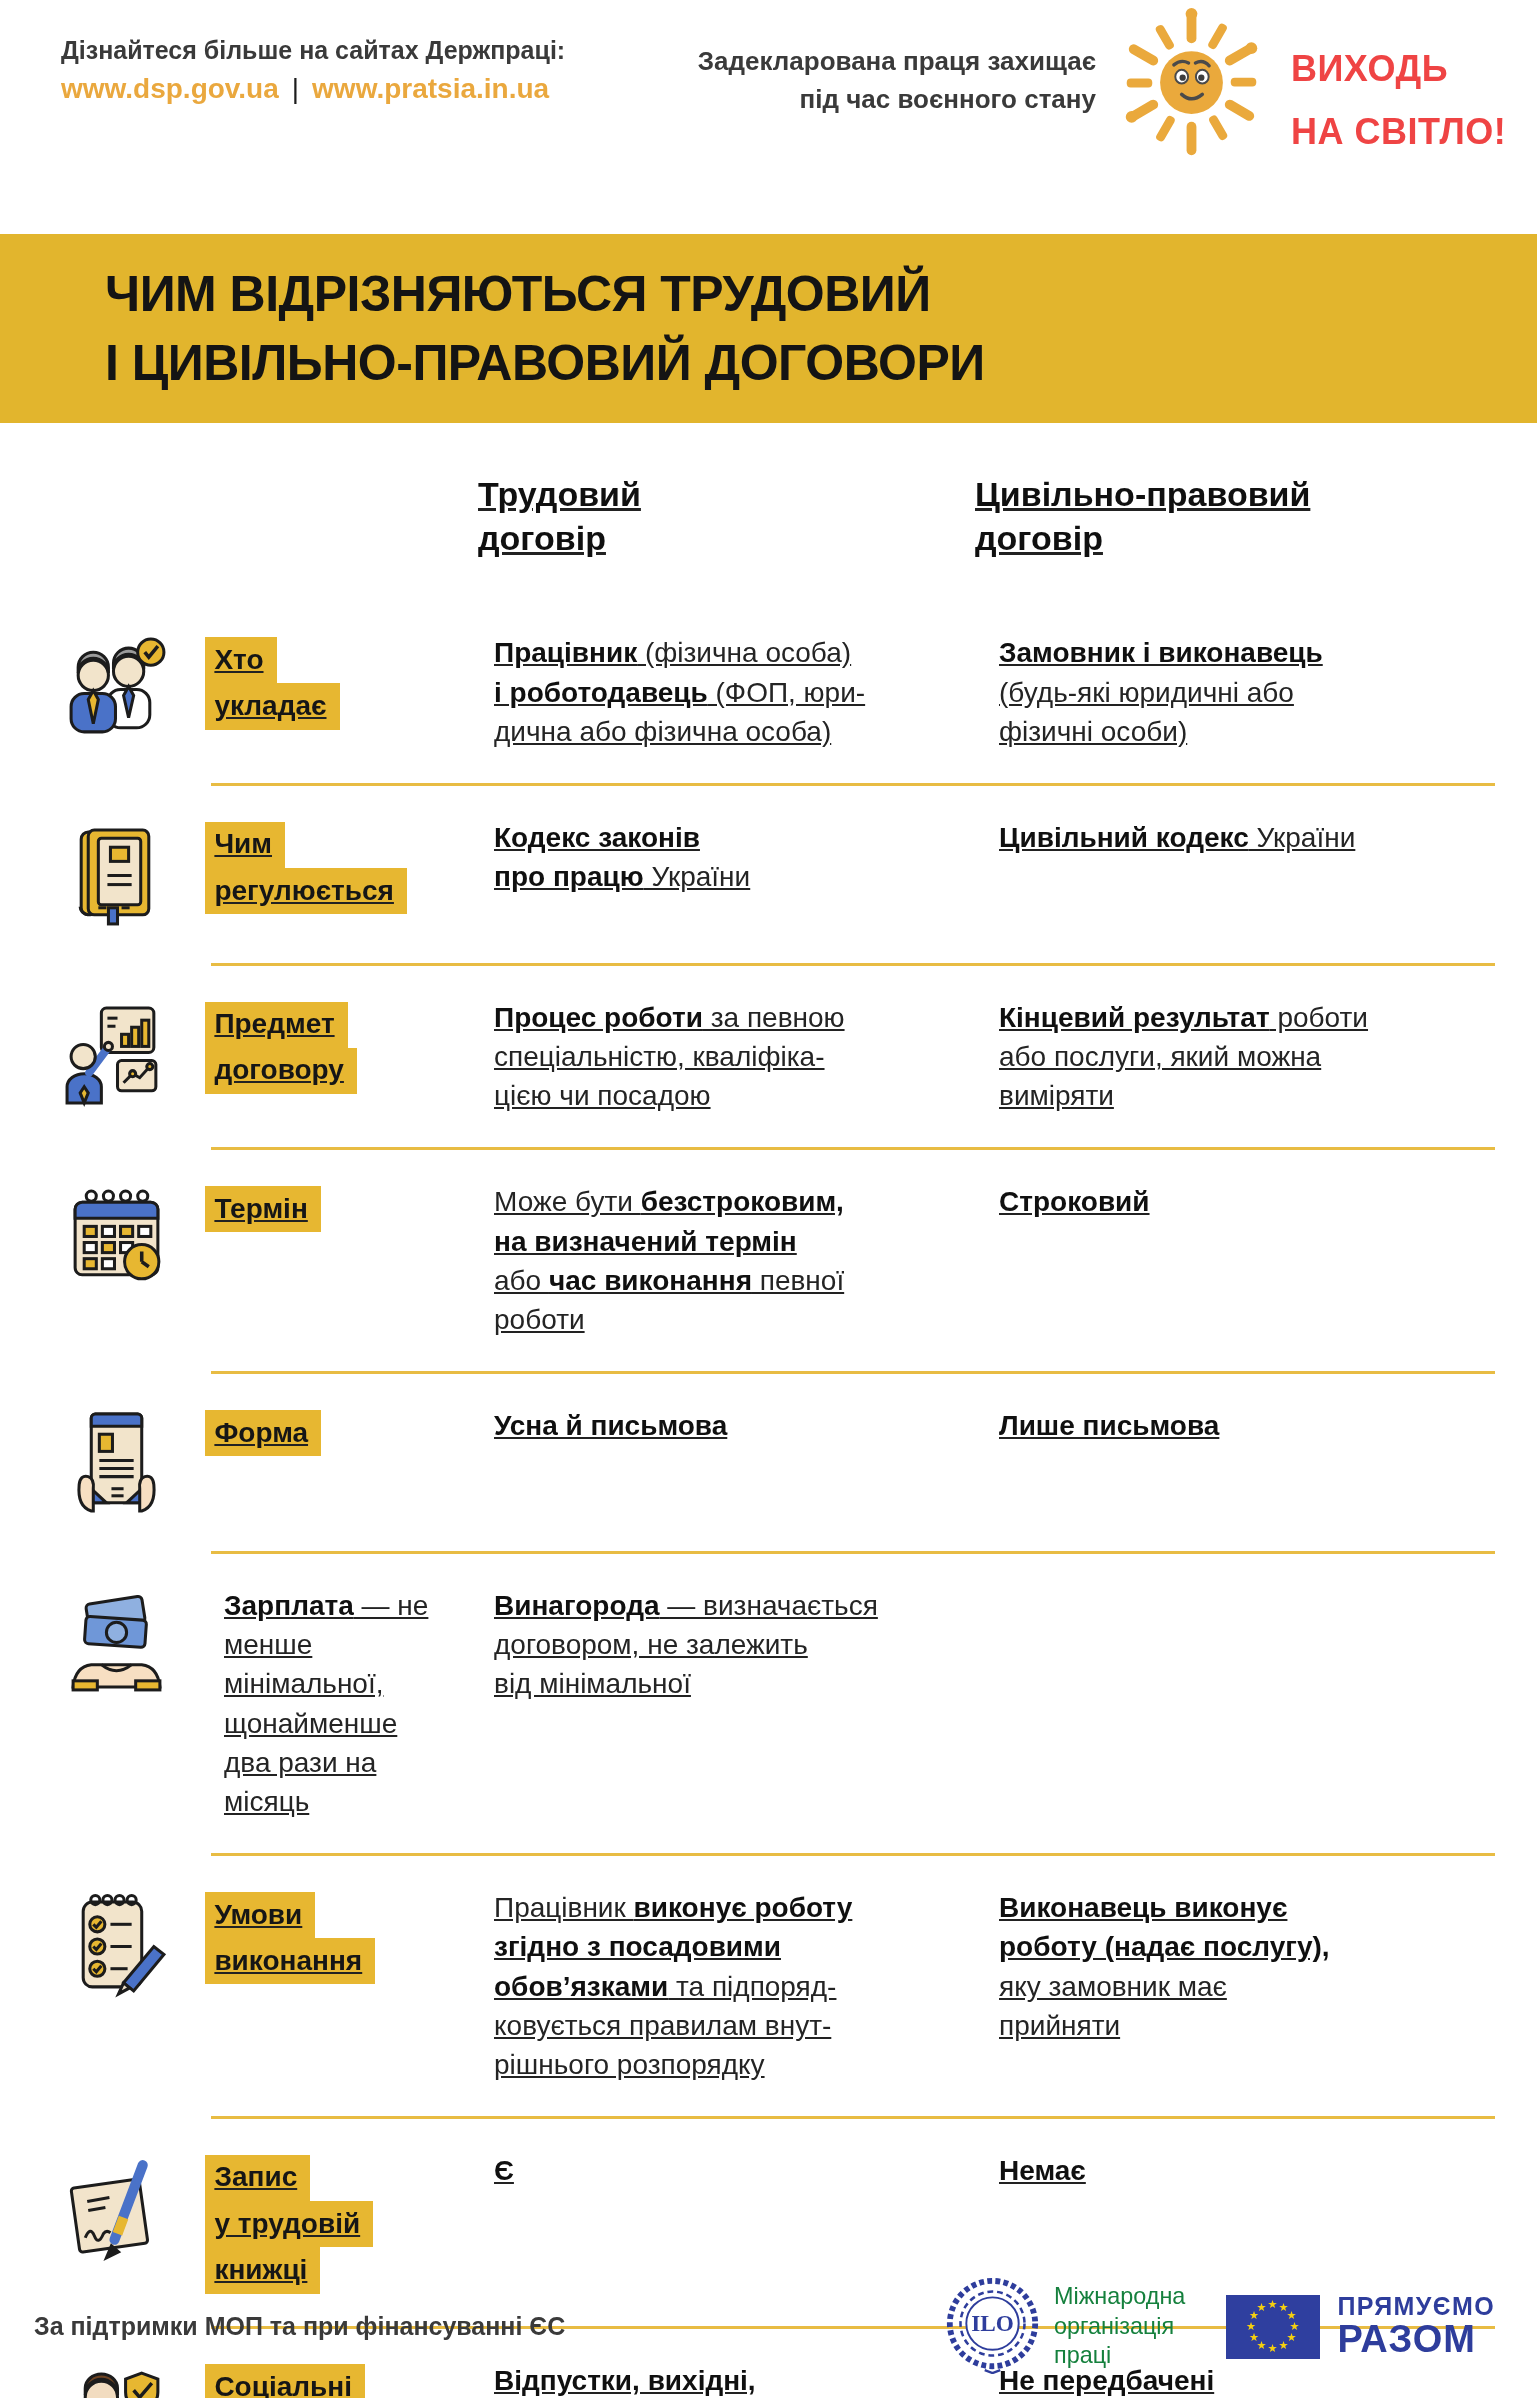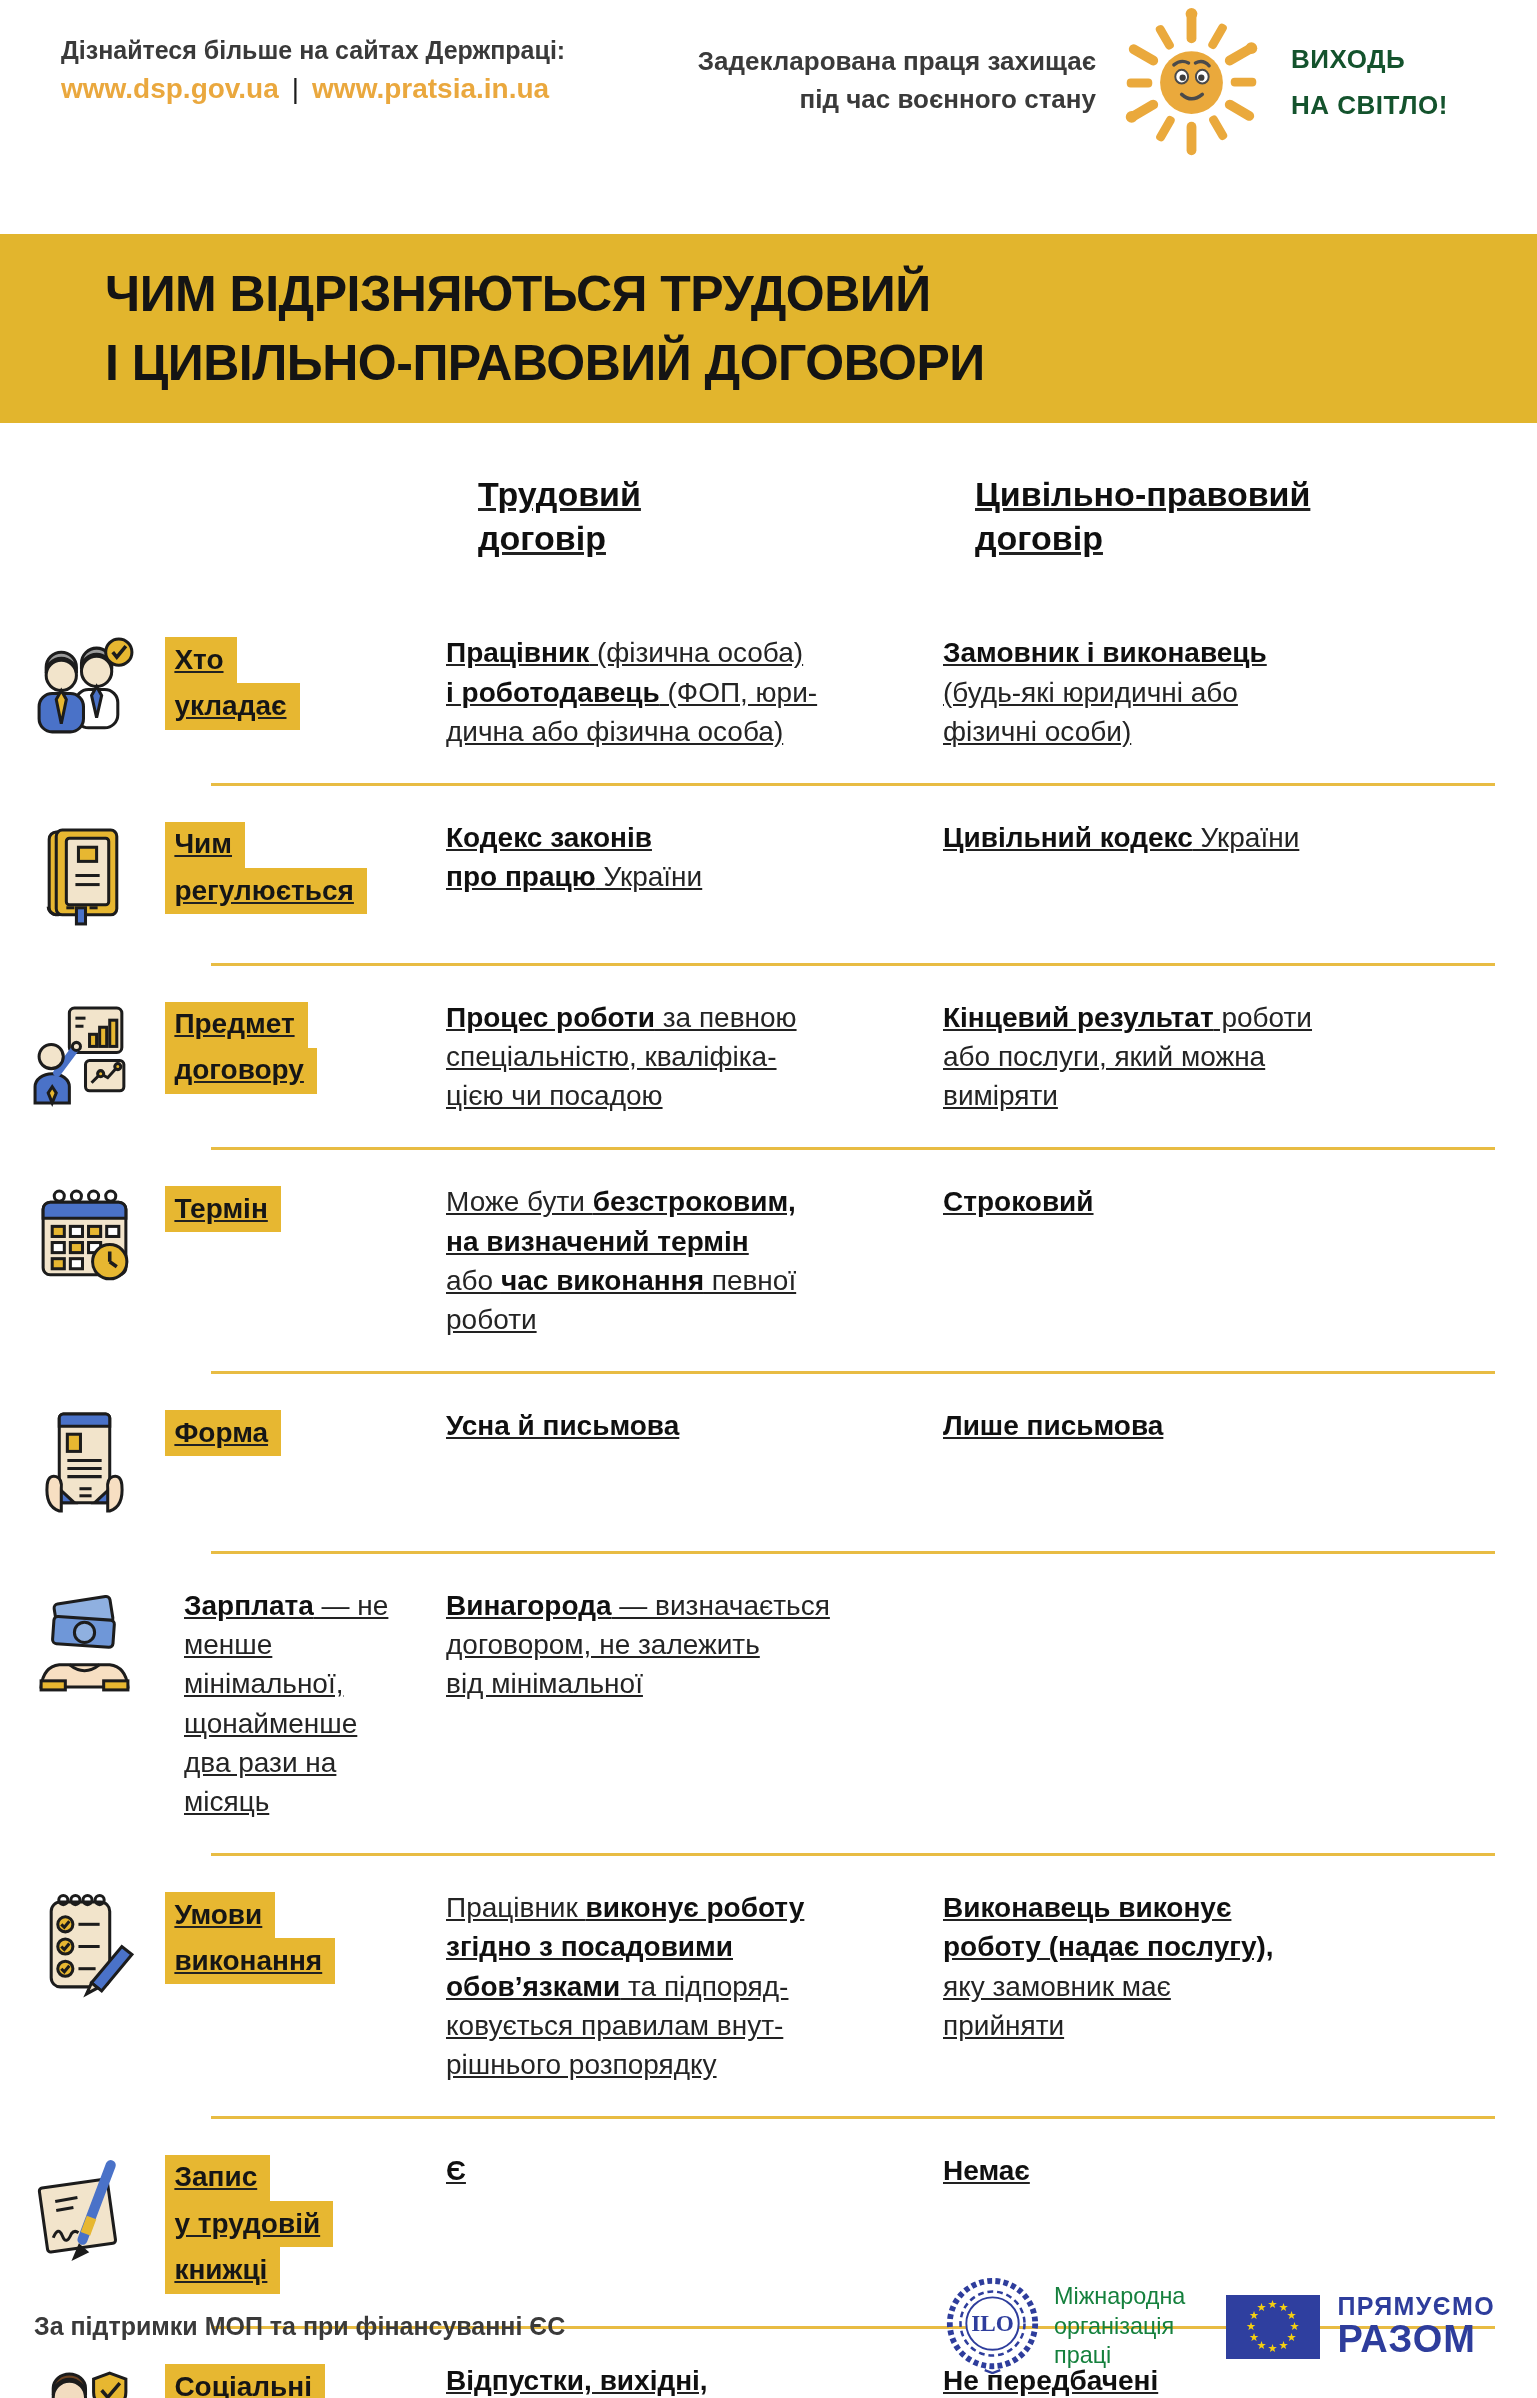--- a/index.html
+++ b/index.html
@@ -10,32 +10,32 @@
   }
   
   .hdr { position:relative; height:234px; background:#fff;text-decoration:underline; }
   .hdr-left { position:absolute; left:61px; top:36px; }
   .hdr-more { font-size:25px; font-weight:700; color:#3a3a3a; }
   .hdr-links { margin-top:7.5px; font-size:28px; font-weight:700; color:#eaa83e; display:flex; align-items:flex-end; }
   .hdr-links .sep { color:#1d1d1d; margin:0 13px; font-weight:400; }
   .hdr-slogan { position:absolute; left:646px; top:43px; width:450px; text-align:right;
     font-size:26px; font-weight:700; color:#3a3a3a; line-height:1.45; }
   .hdr-sun { position:absolute; left:1113px; top:3.7px; width:157px; height:161px; }
-  .hdr-campaign { position:absolute; left:1291px; top:37px; font-size:26px; font-weight:700;
-    color:#14532d; line-height:1.75; letter-spacing:0.5px; }
+  .hdr-campaign { position:absolute; left:1291px; top:37px; font-size:36px; font-weight:700;
+    color:#ef4444; line-height:1.75; letter-spacing:0.5px; }
   
   .banner { height:189px; background:#e2b52d; padding:26px 0 0 61px; box-sizing:border-box; }
   .banner .t { font-size:50px; font-weight:700; letter-spacing:-0.5px; color:#141414; line-height:1.37;margin-left:44px; }
   
   .main { margin-top:49px;text-decoration:underline; }
   .colheads { display:grid; grid-template-columns:136px 262px 497px auto; padding:0 42px 0 61px; }
   .colheads .ch { grid-column:auto; padding-left:19px; font-size:34px; font-weight:700; color:#101010; line-height:1.3; }
   .colheads .spacer1 { grid-column:1; } .colheads .spacer2 { grid-column:2; }
   .rows { margin-top:41px; }
-  .row { display:grid; grid-template-columns:136px 262px 497px auto; padding:32px 42px 32px 29px; }
+  .row { display:grid; grid-template-columns:136px 262px 497px auto; padding:32px 42px 32px 61px;gap:8px; }
   .icon-cell { padding-top:1.9px; }
   .icon-cell svg { display:block; }
   .label-cell { padding-top:3.7px; }
   .label-chip { display:table; background:#e7b731; color:#161616; font-weight:700;
     font-size:28px; line-height:1.25; padding:4.7px 13px 6.6px 9.4px; }
   .text-cell { font-size:28px; line-height:1.4; white-space:pre-line; color:#242424;
     padding-left:19px; padding-right:28px; }
   .text-cell .b { font-weight:700; color:#101010; }
   .divider { border-top:3.7px solid #e8bc43; margin:0 42px 0 211px; }
   

